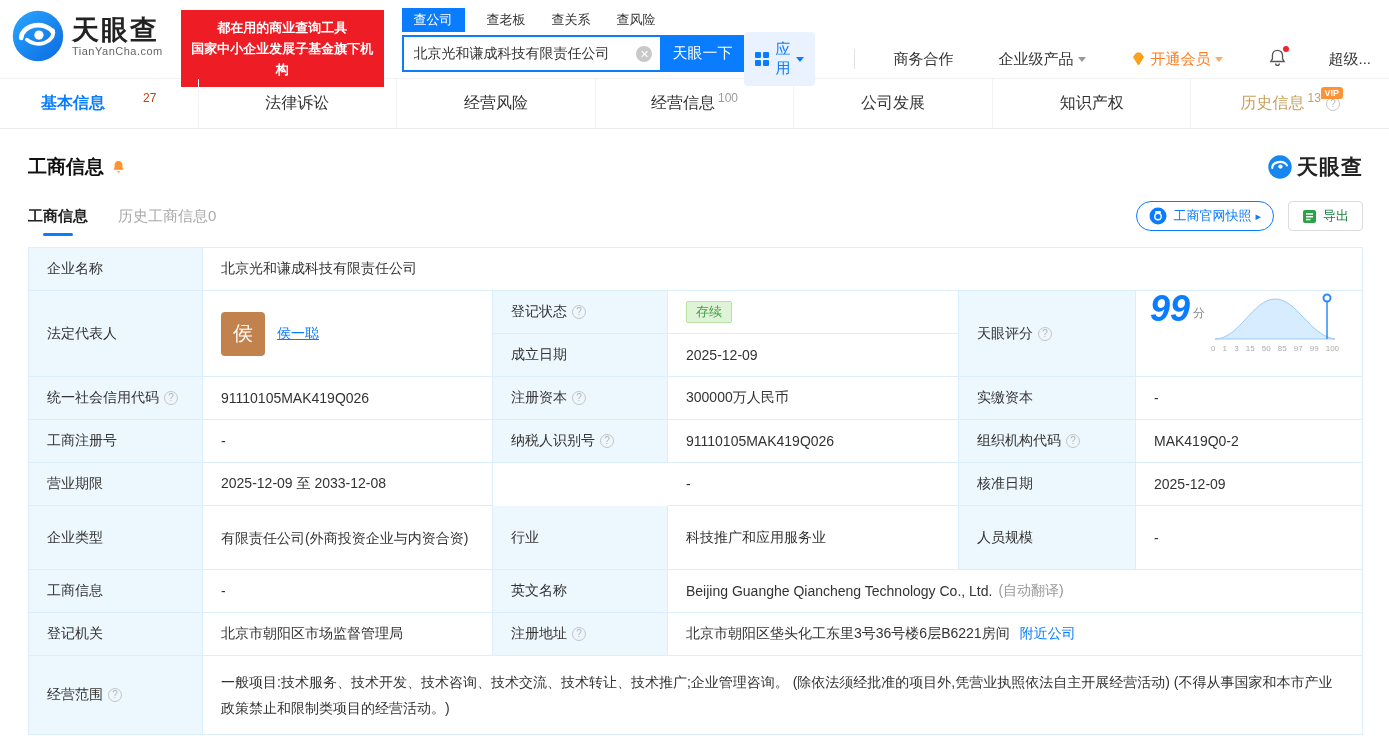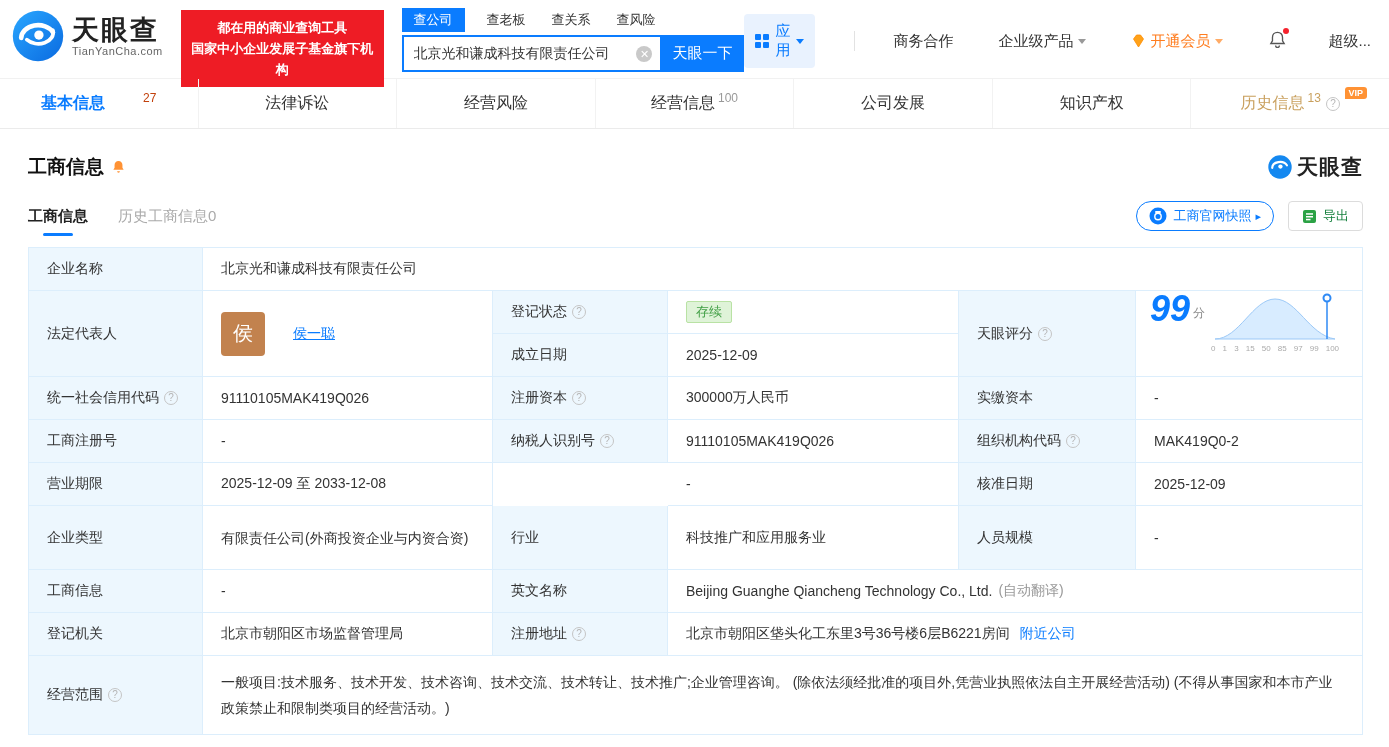--- a/index.html
+++ b/index.html
@@ -20,21 +20,21 @@
   .search-tabs { display:flex; align-items:center; font-size:13px; height:24px; }
   .search-tab { margin-right:26px; cursor:pointer; color:#333; }
   .search-tab.active { background:#0a7cff; color:#fff; padding:3px 12px; margin-right:22px; }
   .search-box { margin-top:3px; display:flex; align-items:center; border:2px solid #0a7cff; height:37px; background:#fff; }
   .search-box input { flex:1; border:none; outline:none; font-size:14px; color:#333; padding:0 8px 0 10px;
                       font-family:"Liberation Sans","DejaVu Sans",sans-serif; }
   .clear-btn { width:16px; height:16px; border-radius:50%; background:#c9c9c9; color:#fff; font-size:11px;
                line-height:16px; text-align:center; margin-right:8px; cursor:pointer; flex:0 0 auto;}
   .search-btn { width:84px; height:37px; margin:-2px -2px -2px 0; background:#0a7cff; color:#fff; border:none;
                 font-size:15px; cursor:pointer; font-family:inherit; }
-  .header-right { margin-left:auto; display:flex; align-items:center; margin-top:6px;gap:23px; }
+  .header-right { margin-left:auto; display:flex; align-items:center; margin-top:24px;gap:23px; }
   .apps-btn { display:flex; align-items:center; background:#e9f2fe; border-radius:4px; padding:8px 11px; color:#0a7cff;
               font-size:15px; cursor:pointer; }
   .grid-icon { display:grid; grid-template-columns:6px 6px; grid-template-rows:6px 6px; gap:2px; margin-right:6px; }
   .grid-icon i { background:#0a7cff; border-radius:1px; }
   .caret { width:0; height:0; border-left:4px solid transparent; border-right:4px solid transparent;
            border-top:5px solid currentColor; display:inline-block; margin-left:5px; }
   .v-div { width:1px; height:20px; background:#e2e2e2; margin:0 16px; }
   .nav-item { font-size:15px; color:#333; margin-right:22px; cursor:pointer; display:flex; align-items:center; white-space:nowrap;}
   .nav-item.vip { color:#ff7d1f; }
   .nav-item.vip .caret { color:#ffab66; }
@@ -44,21 +44,21 @@
   
   .anchor-bar { height:50px; display:flex; border-bottom:1px solid #ebebeb; }
   .anchor-tab { flex:1 1 0; display:flex; align-items:center; justify-content:center; font-size:16px; color:#333;
                 cursor:pointer; border-right:1px solid #f2f2f2; position:relative; }
   .anchor-tab:last-child { border-right:none; }
   .anchor-tab.active { color:#0a7cff; font-weight:bold;gap:35px; }
   .anchor-tab .cnt { font-size:12px; color:#999; position:relative; top:-6px; margin-left:3px; font-weight:normal;}
   .anchor-tab.active .cnt { color:#c2410c; }
   .anchor-tab.gold { color:#c9a05e; }
   .anchor-tab.gold .cnt { color:#c9a05e; }
-  .vip-tag { position:absolute; top:8px; right:22px; background:#ff9234; color:#fff; font-size:9px; font-weight:bold;
+  .vip-tag { position:absolute; top:8px; right:46px; background:#ff9234; color:#fff; font-size:9px; font-weight:bold;
              padding:1px 4px; border-radius:3px 3px 3px 0; line-height:10px;}
   .help { display:inline-block; width:14px; height:14px; border:1px solid #c5c5c5; border-radius:50%; color:#b5b5b5;
           font-size:10px; line-height:12px; text-align:center; margin-left:5px; flex:0 0 auto; cursor:pointer;}
   
   .sec-head { margin:24px 26px 0 28px; display:flex; align-items:center; justify-content:space-between; }
   .sec-title { font-size:19px; font-weight:bold; color:#111; display:flex; align-items:center;}
   .sec-logo { display:flex; align-items:center; }
   .sec-logo .t { font-size:21px; font-weight:bold; color:#222; margin-left:4px; letter-spacing:1px;}
   .sec-tabs { margin:20px 26px 0 28px; display:flex; align-items:center; }
   .stab { font-size:15px; cursor:pointer; position:relative; }
@@ -82,21 +82,21 @@
   .lbl { background:#edf7fe; color:#333; }
   .noR { border-right:none; }
   .noB { border-bottom:none; }
   .wrapcell { flex-wrap:wrap; line-height:22px; padding-top:8px; padding-bottom:8px; align-content:center; display:block; }
   .badge-green { display:inline-block; background:#dff3d8; border:1px solid #b9e2a4; color:#43a047; font-size:13px;
                  padding:1px 9px; border-radius:2px; }
   .avatar { width:44px; height:44px; border-radius:4px; background:#c2824e; color:#fff; font-size:20px;
             display:flex; align-items:center; justify-content:center; cursor:pointer; flex:0 0 auto;}
   a.link { color:#0a7cff; text-decoration:underline; cursor:pointer; }
   a.link2 { color:#0a7cff; text-decoration:none; cursor:pointer; margin-left:10px; white-space:nowrap;}
-  .rep-name { margin-left:28px; }
+  .rep-name { margin-left:12px; }
   .score-cell { display:flex; align-items:flex-start; padding:0 10px 0 14px; }
   .score-num { font-size:36px; font-weight:bold; font-style:italic; color:#0a7cff; line-height:1; }
   .score-unit { font-size:12px; color:#888; margin:14px 6px 0 3px; }
   .score-chart { display:flex; flex-direction:column; }
   .score-ticks { display:flex; justify-content:space-between; width:128px; font-size:8px; color:#aaa; margin-top:1px;}
   .note { color:#999; margin-left:6px; white-space:nowrap;}
 </style>
 </head>
 <body>
 

